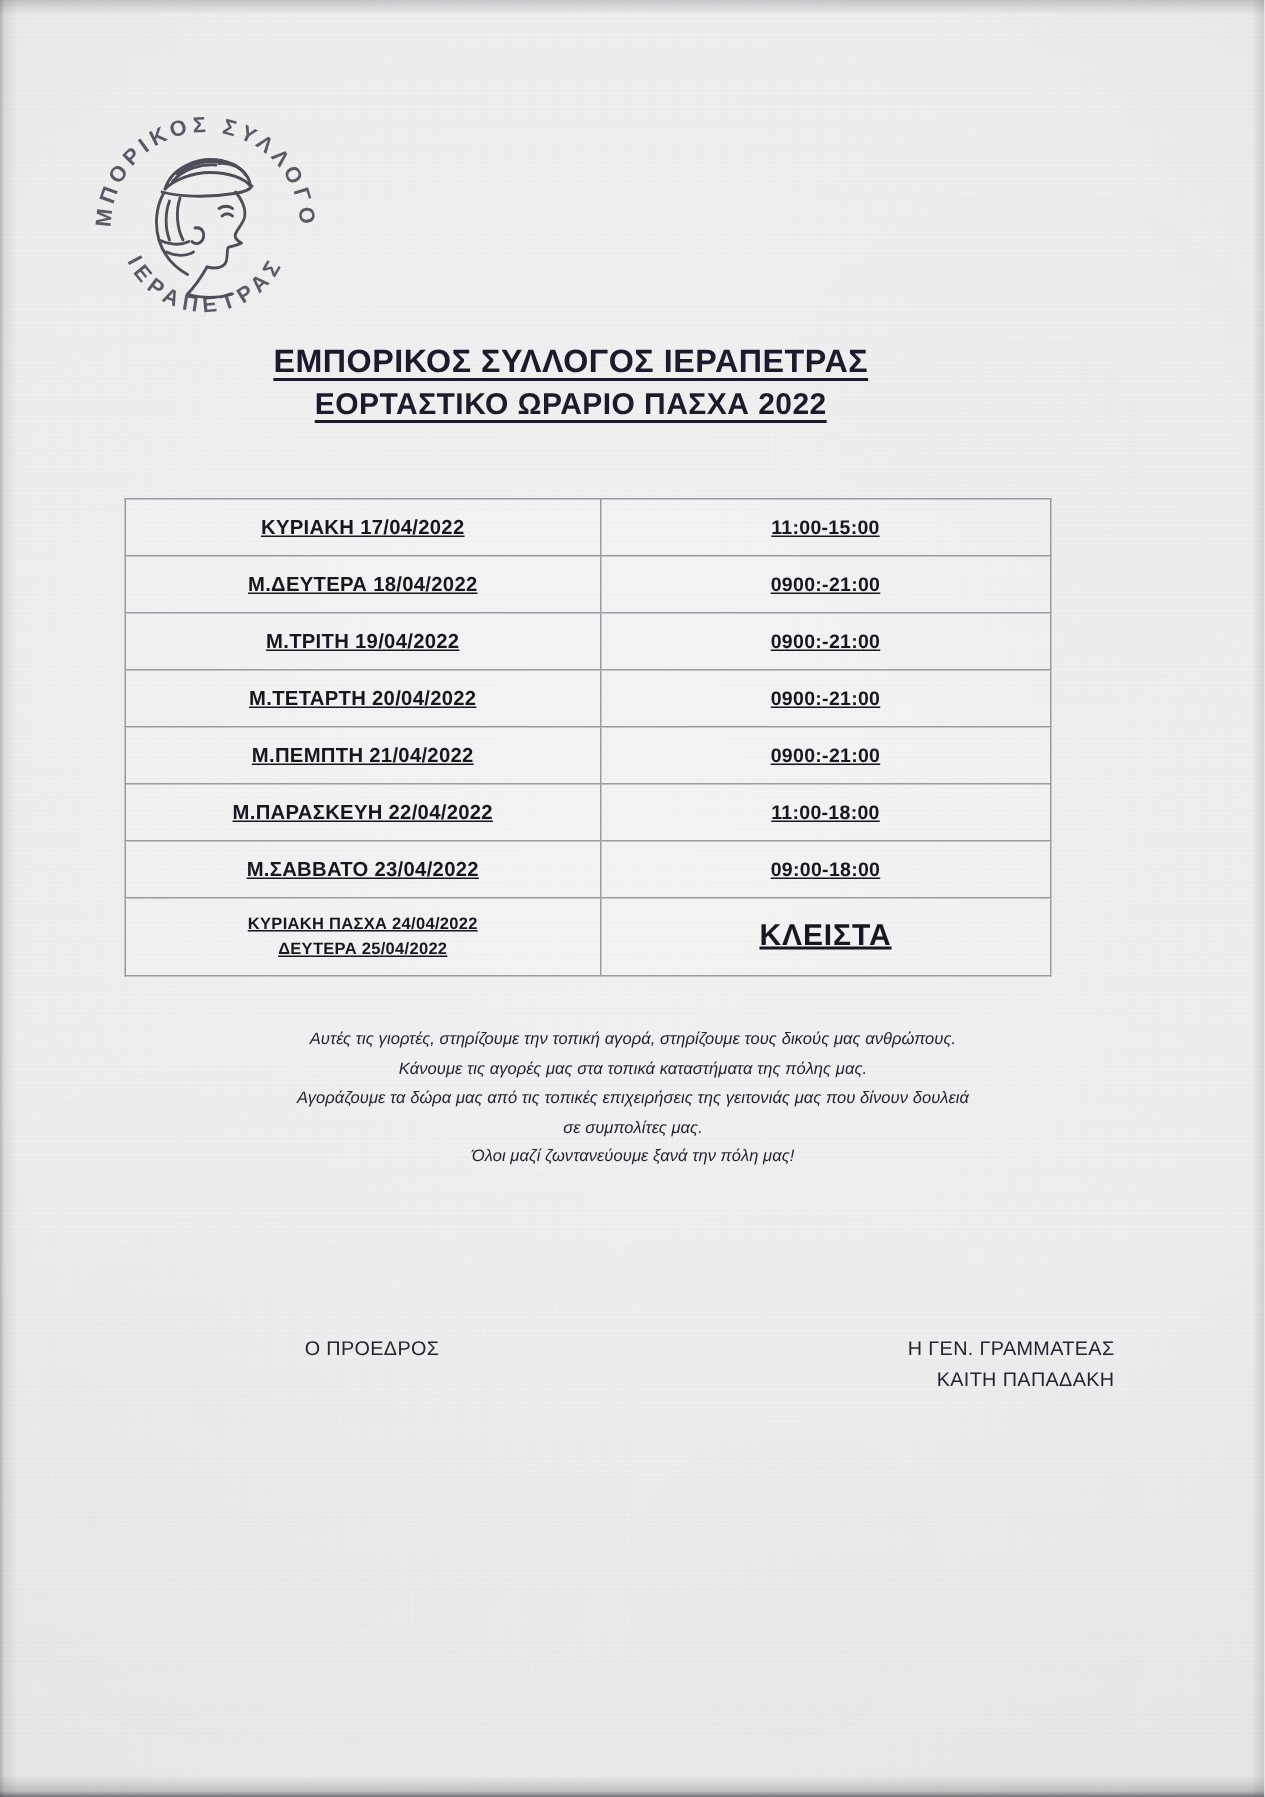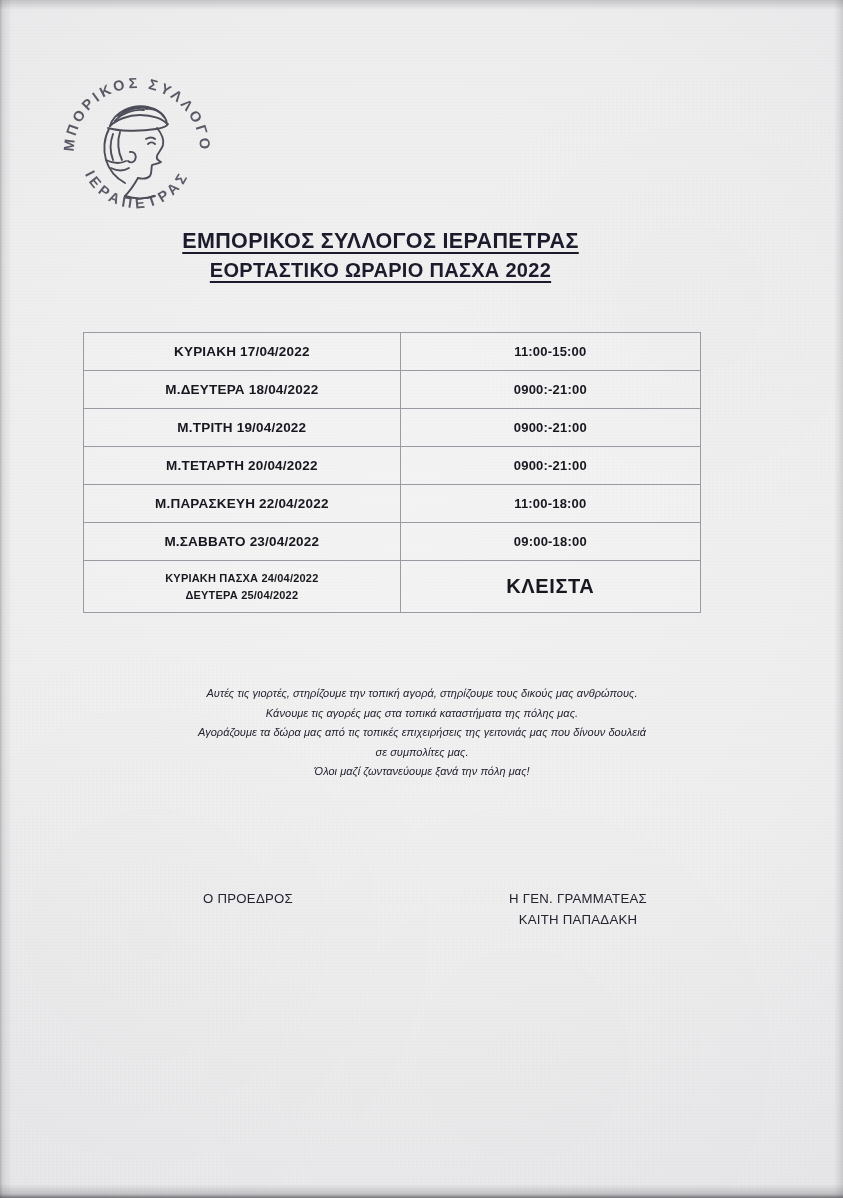--- a/index.html
+++ b/index.html
@@ -111,20 +111,21 @@
     table-layout: fixed;
     background: rgba(255,255,255,.14);
   }
   #schedule td {
     border: 1px solid #9a9aa2;
     color: #17171f;
     font-weight: bold;
     text-align: center;
     vertical-align: middle;
     letter-spacing: .2px;
+    text-decoration: underline;
   }
   #schedule td.c-day  { width: 291px; font-size: 13.5px; padding: 11px 6px; }
   #schedule td.c-time { width: 276px; font-size: 13px;   padding: 11px 6px; }
   #schedule tr.row-closed td.c-day  { font-size: 11px; line-height: 1.5; padding: 9px 6px; }
   #schedule tr.row-closed td.c-time { font-size: 20px; letter-spacing: .6px; }
   .day-line { display: block; }
 
   
   #appeal {
     position: absolute;
@@ -143,21 +144,21 @@
   
   #signatures {
     position: absolute;
     left: 83px;
     top: 888px;
     width: 660px;
     display: flex;
   }
   .sig { font-size: 13.2px; color: #242430; line-height: 21px; letter-spacing: .25px; }
   .sig-president { width: 330px; text-align: center; }
-  .sig-secretary { width: 330px; text-align: center; }
+  .sig-secretary { width: 330px; text-align: right; }
   .sig-role, .sig-name { display: block; white-space: nowrap; }
 </style>
 </head>
 <body>
 
 <div id="page">
 
   <div id="logo" class="layer">
     <svg viewBox="0 0 158 158" xmlns="http://www.w3.org/2000/svg">
       <defs>
@@ -220,20 +221,24 @@
       <tr>
         <td class="c-day">Μ.ΔΕΥΤΕΡΑ 18/04/2022</td>
         <td class="c-time">0900:-21:00</td>
       </tr>
       <tr>
         <td class="c-day">Μ.ΤΡΙΤΗ 19/04/2022</td>
         <td class="c-time">0900:-21:00</td>
       </tr>
       <tr>
         <td class="c-day">Μ.ΤΕΤΑΡΤΗ 20/04/2022</td>
+        <td class="c-time">0900:-21:00</td>
+      </tr>
+      <tr>
+        <td class="c-day">Μ.ΠΕΜΠΤΗ 21/04/2022</td>
         <td class="c-time">0900:-21:00</td>
       </tr>
       <tr>
         <td class="c-day">Μ.ΠΑΡΑΣΚΕΥΗ 22/04/2022</td>
         <td class="c-time">11:00-18:00</td>
       </tr>
       <tr>
         <td class="c-day">Μ.ΣΑΒΒΑΤΟ 23/04/2022</td>
         <td class="c-time">09:00-18:00</td>
       </tr>

